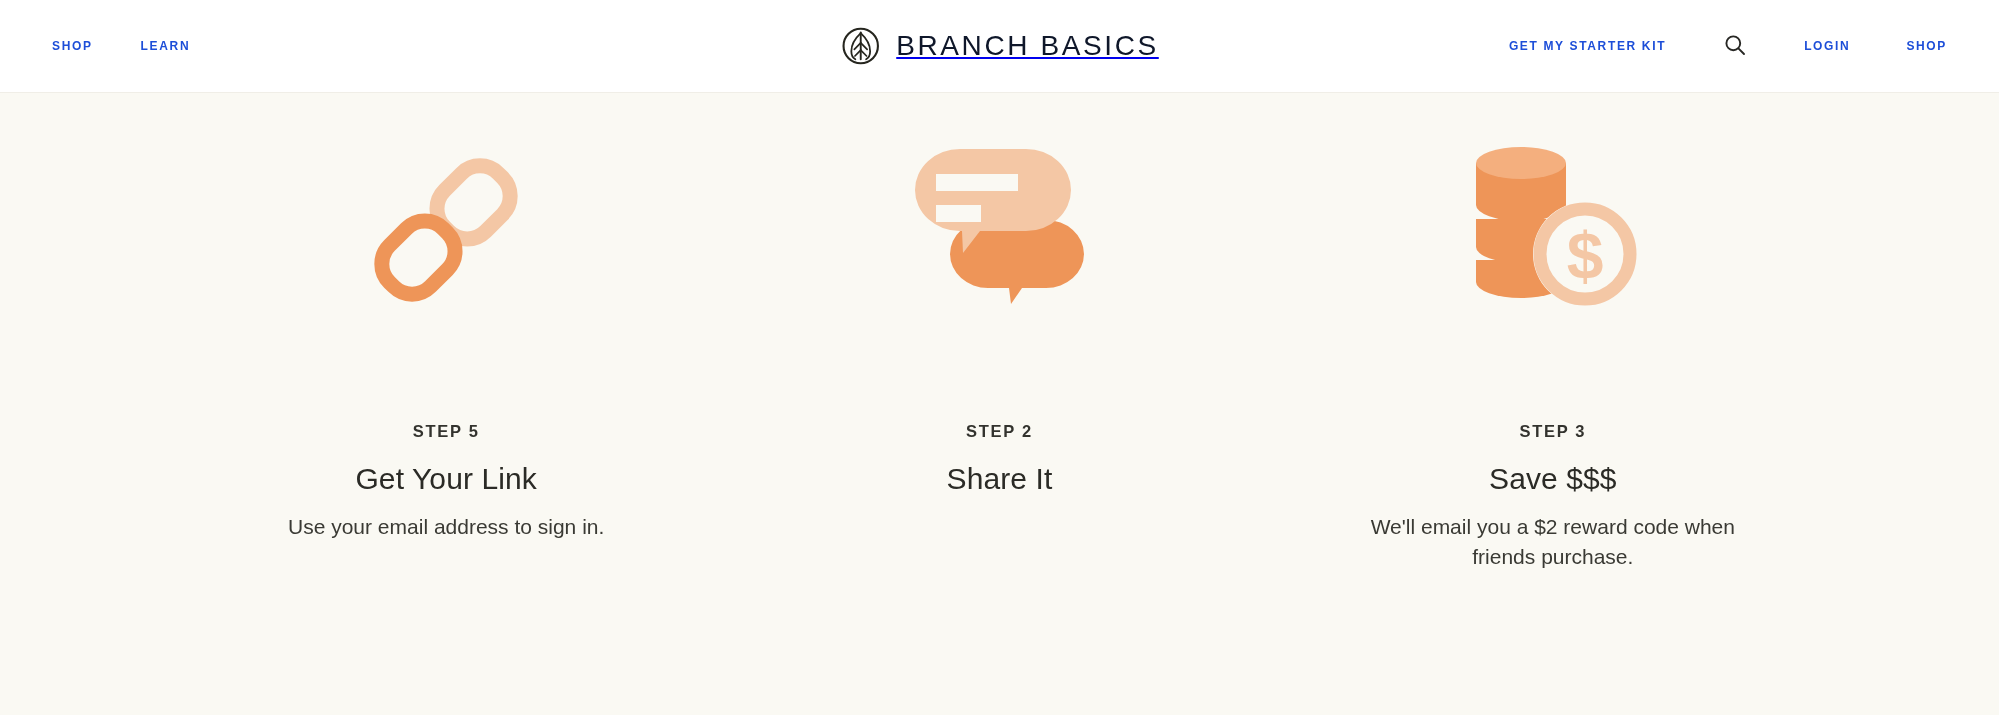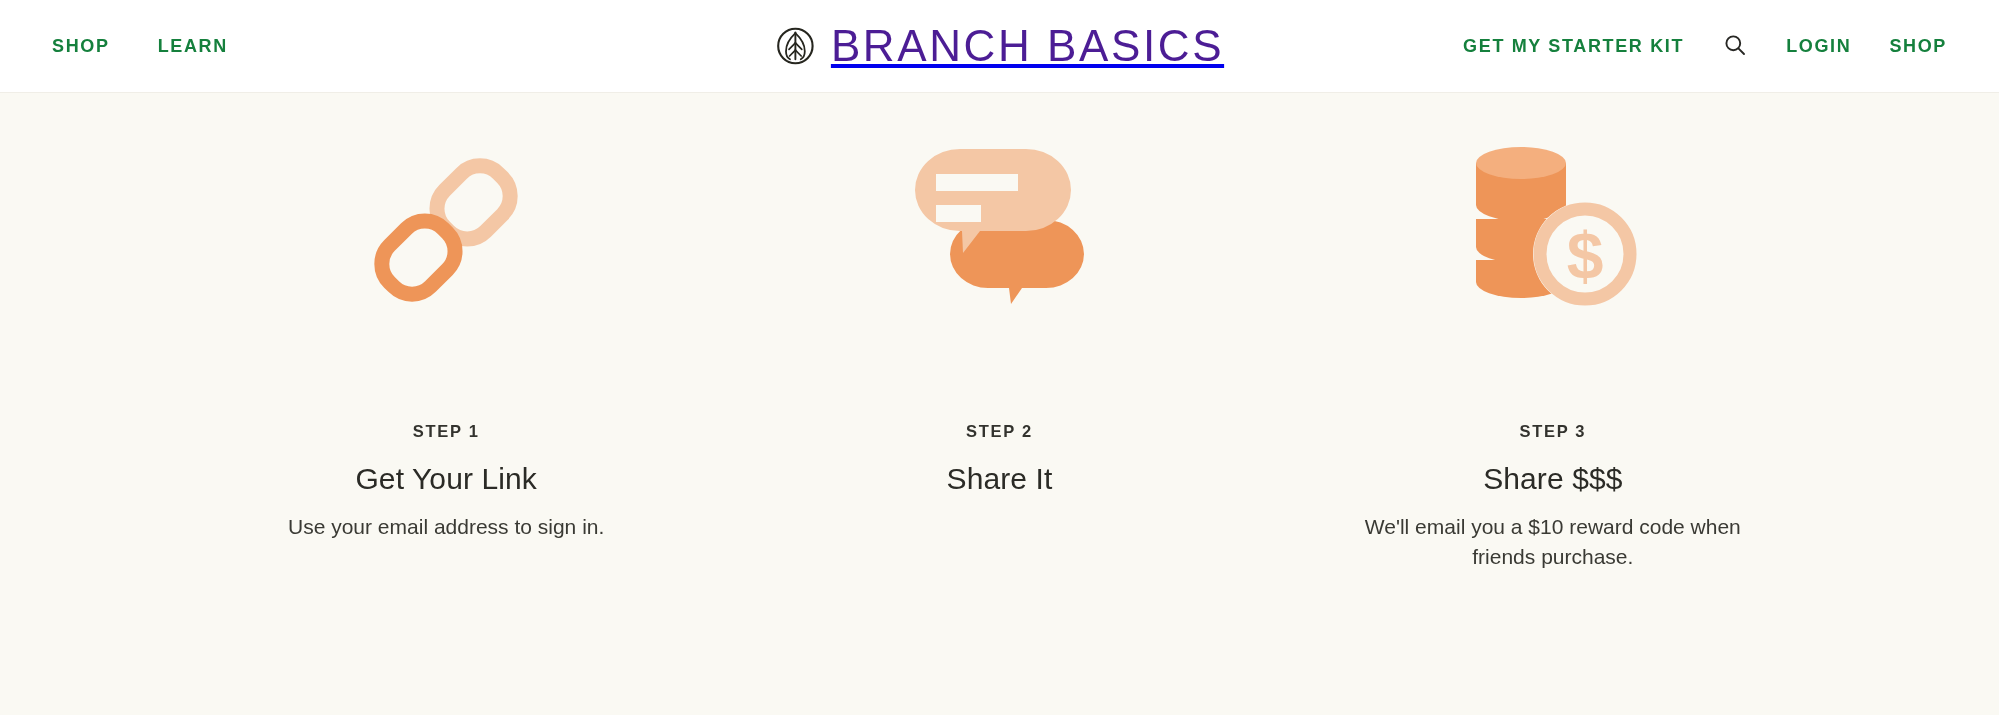--- a/index.html
+++ b/index.html
@@ -30,24 +30,24 @@
   }
 
   .nav-left {
     display: flex;
     align-items: center;
     gap: 48px;
     flex: 0 0 auto;
   }
 
   .nav-link {
-    font-size: 18px;
+    font-size: 12px;
     font-weight: 700;
     letter-spacing: 1.65px;
-    color: #15803d;
+    color: #1d4ed8;
     text-decoration: none;
     white-space: nowrap;
     line-height: 1;
     cursor: pointer;
   }
 
   .brand {
     position: absolute;
     left: 50%;
     top: 50%;
@@ -59,33 +59,33 @@
   }
 
   .brand-mark {
     width: 40px;
     height: 40px;
     flex: 0 0 40px;
     display: block;
   }
 
   .brand-name {
-    font-size: 44px;
+    font-size: 28px;
     font-weight: 400;
     letter-spacing: 2.6px;
-    color: #4c1d95;
+    color: #0f172a;
     white-space: nowrap;
     line-height: 1;
   }
 
   .nav-right {
     margin-left: auto;
     display: flex;
     align-items: center;
-    gap: 38px;
+    gap: 56px;
     flex: 0 0 auto;
     justify-content: flex-end;
   }
 
   .search-btn {
     background: none;
     border: 0;
     padding: 0;
     width: 26px;
     height: 26px;
@@ -206,21 +206,21 @@
 
     <section class="step-card">
       <div class="step-icon-wrap">
         <svg viewBox="0 0 190 190" width="190" height="190" aria-hidden="true">
           <g transform="rotate(-45 95 95)">
             <rect x="96" y="66" width="76" height="58" rx="26" ry="26" fill="none" stroke="#F4C7A5" stroke-width="15"></rect>
             <rect x="18" y="66" width="76" height="58" rx="26" ry="26" fill="none" stroke="#EE9558" stroke-width="15"></rect>
           </g>
         </svg>
       </div>
-      <div class="step-eyebrow">STEP 1</div>
+      <div class="step-eyebrow">STEP 5</div>
       <h2 class="step-title">Get Your Link</h2>
       <p class="step-desc">Use your email address to sign in.</p>
     </section>
 
     <section class="step-card">
       <div class="step-icon-wrap">
         <svg viewBox="0 0 190 190" width="190" height="190" aria-hidden="true">
 
           <path d="M74 113 h58 a38 34 0 0 1 0 68 h-24 l-11 16 l-2 -16 h-21 a38 34 0 0 1 0 -68 z" transform="translate(10 -28)" fill="#EE9558"></path>
 
@@ -244,18 +244,18 @@
             <path d="M18 125 h90 v22 a45 16 0 0 1 -90 0 z"></path>
           </g>
           <ellipse cx="63" cy="28" rx="45" ry="16" fill="#F4AF7E"></ellipse>
 
           <circle cx="127" cy="119" r="52" fill="#FAF9F3"></circle>
           <circle cx="127" cy="119" r="45" fill="none" stroke="#F4C7A5" stroke-width="13"></circle>
           <text x="127" y="144" text-anchor="middle" font-family="'Liberation Sans', sans-serif" font-size="66" font-weight="700" fill="#F4C7A5">$</text>
         </svg>
       </div>
       <div class="step-eyebrow">STEP 3</div>
-      <h2 class="step-title">Share $$$</h2>
-      <p class="step-desc">We'll email you a $10 reward code when friends purchase.</p>
+      <h2 class="step-title">Save $$$</h2>
+      <p class="step-desc">We'll email you a $2 reward code when friends purchase.</p>
     </section>
 
   </div>
 </main>
 
 </body></html>

